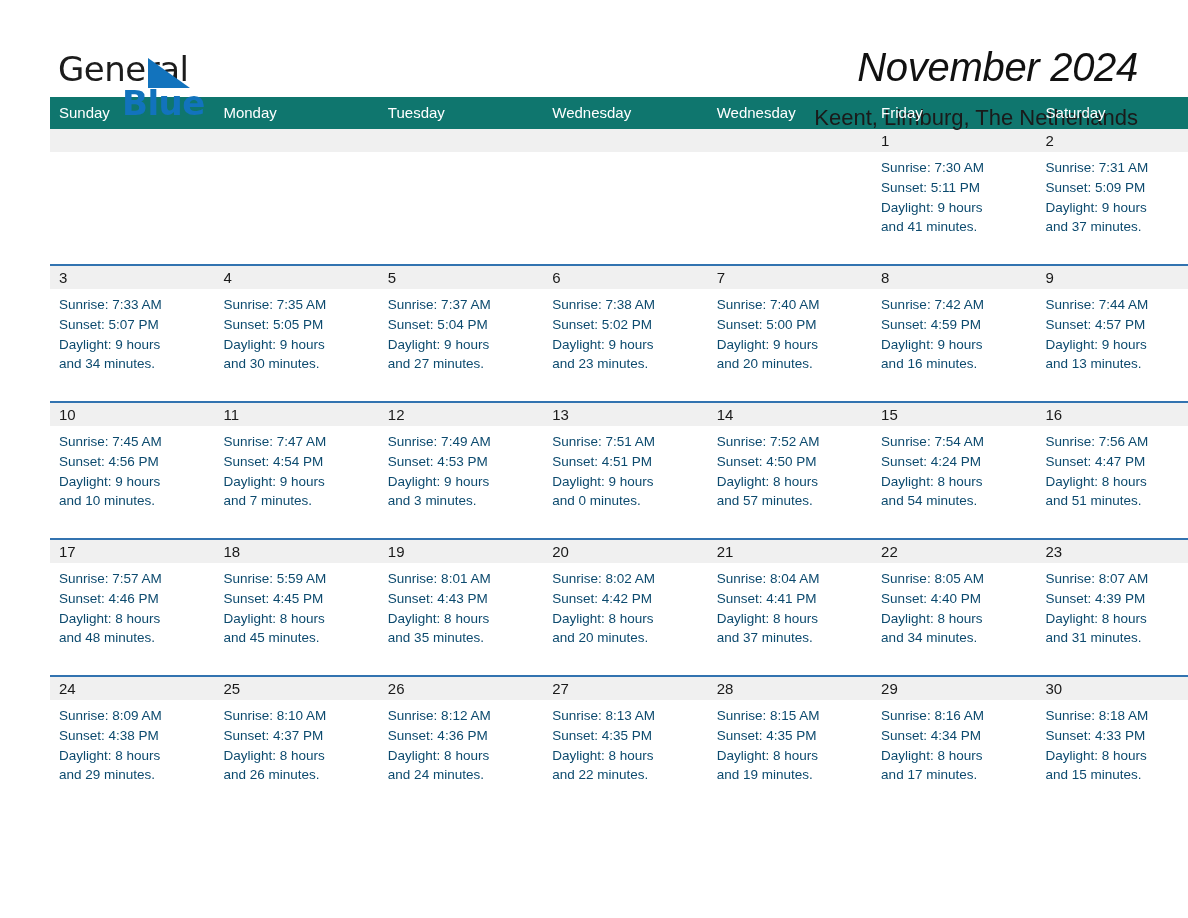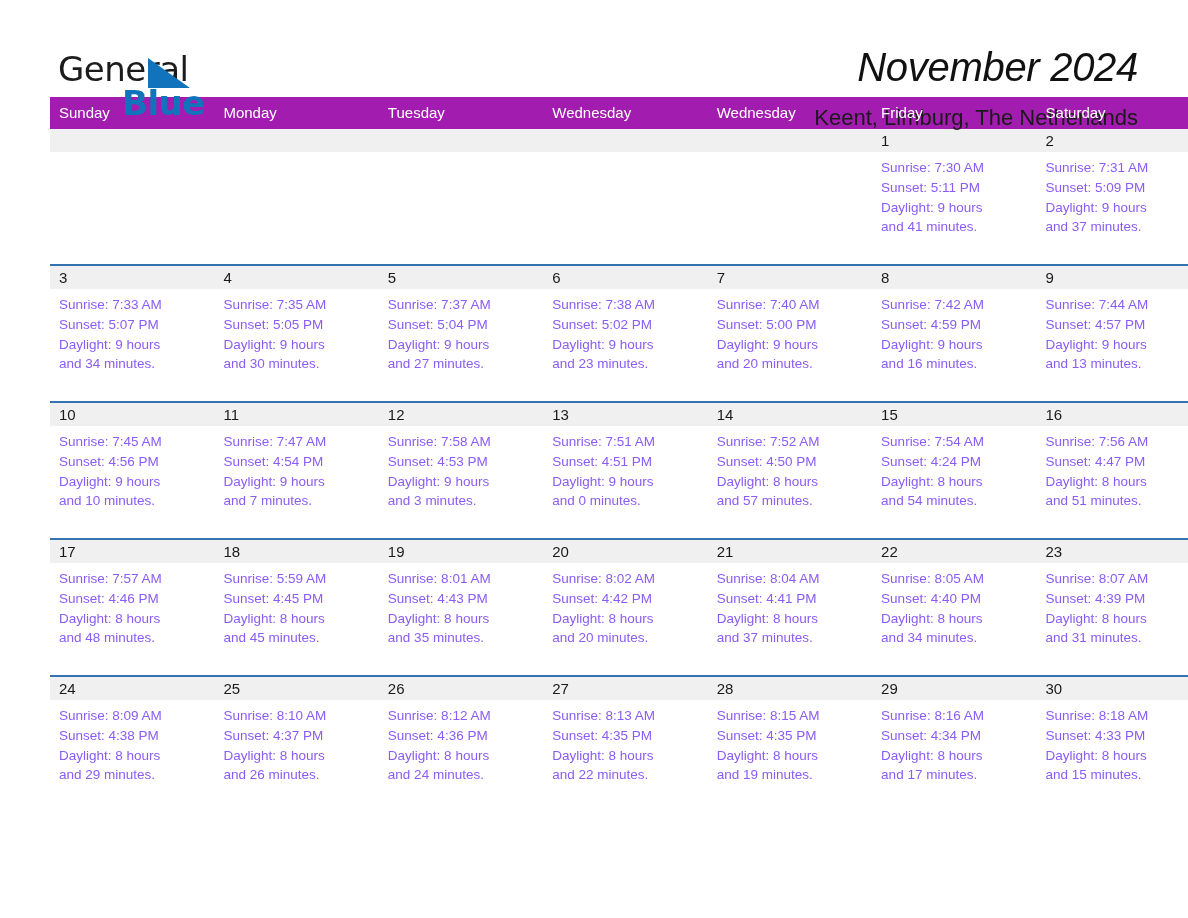--- a/index.html
+++ b/index.html
@@ -87,21 +87,21 @@
   }
 
   
   .calendar {
     margin-top: 19px;
     width: 1088px;
     border-collapse: collapse;
     table-layout: fixed;
   }
   .calendar th {
-    background: #a21caf;
+    background: #0f766e;
     color: #ffffff;
     font-size: 15px;
     font-weight: 400;
     text-align: left;
     padding: 7px 0 8px 9px;
     border: none;
     width: 155.43px;
   }
   .calendar td {
     vertical-align: top;
@@ -122,21 +122,21 @@
     padding: 2px 0 0 9px;
     box-sizing: border-box;
     font-size: 15px;
     color: #1a1a1a;
     line-height: 20px;
   }
   .cell-body {
     padding: 6px 9px 0 9px;
     font-size: 13.5px;
     line-height: 19.8px;
-    color: #8b5cf6;
+    color: #0c4a6e;
   }
   .cell-body div {
     white-space: nowrap;
   }
   td.empty .daynum-band {
     background: #f0f0f0;
   }
 </style>
 </head>
 <body>
@@ -316,21 +316,21 @@
             <div class="cell-body">
               <div>Sunrise: 7:47 AM</div>
               <div>Sunset: 4:54 PM</div>
               <div>Daylight: 9 hours</div>
               <div>and 7 minutes.</div>
             </div>
           </td>
           <td>
             <div class="daynum-band">12</div>
             <div class="cell-body">
-              <div>Sunrise: 7:58 AM</div>
+              <div>Sunrise: 7:49 AM</div>
               <div>Sunset: 4:53 PM</div>
               <div>Daylight: 9 hours</div>
               <div>and 3 minutes.</div>
             </div>
           </td>
           <td>
             <div class="daynum-band">13</div>
             <div class="cell-body">
               <div>Sunrise: 7:51 AM</div>
               <div>Sunset: 4:51 PM</div>

